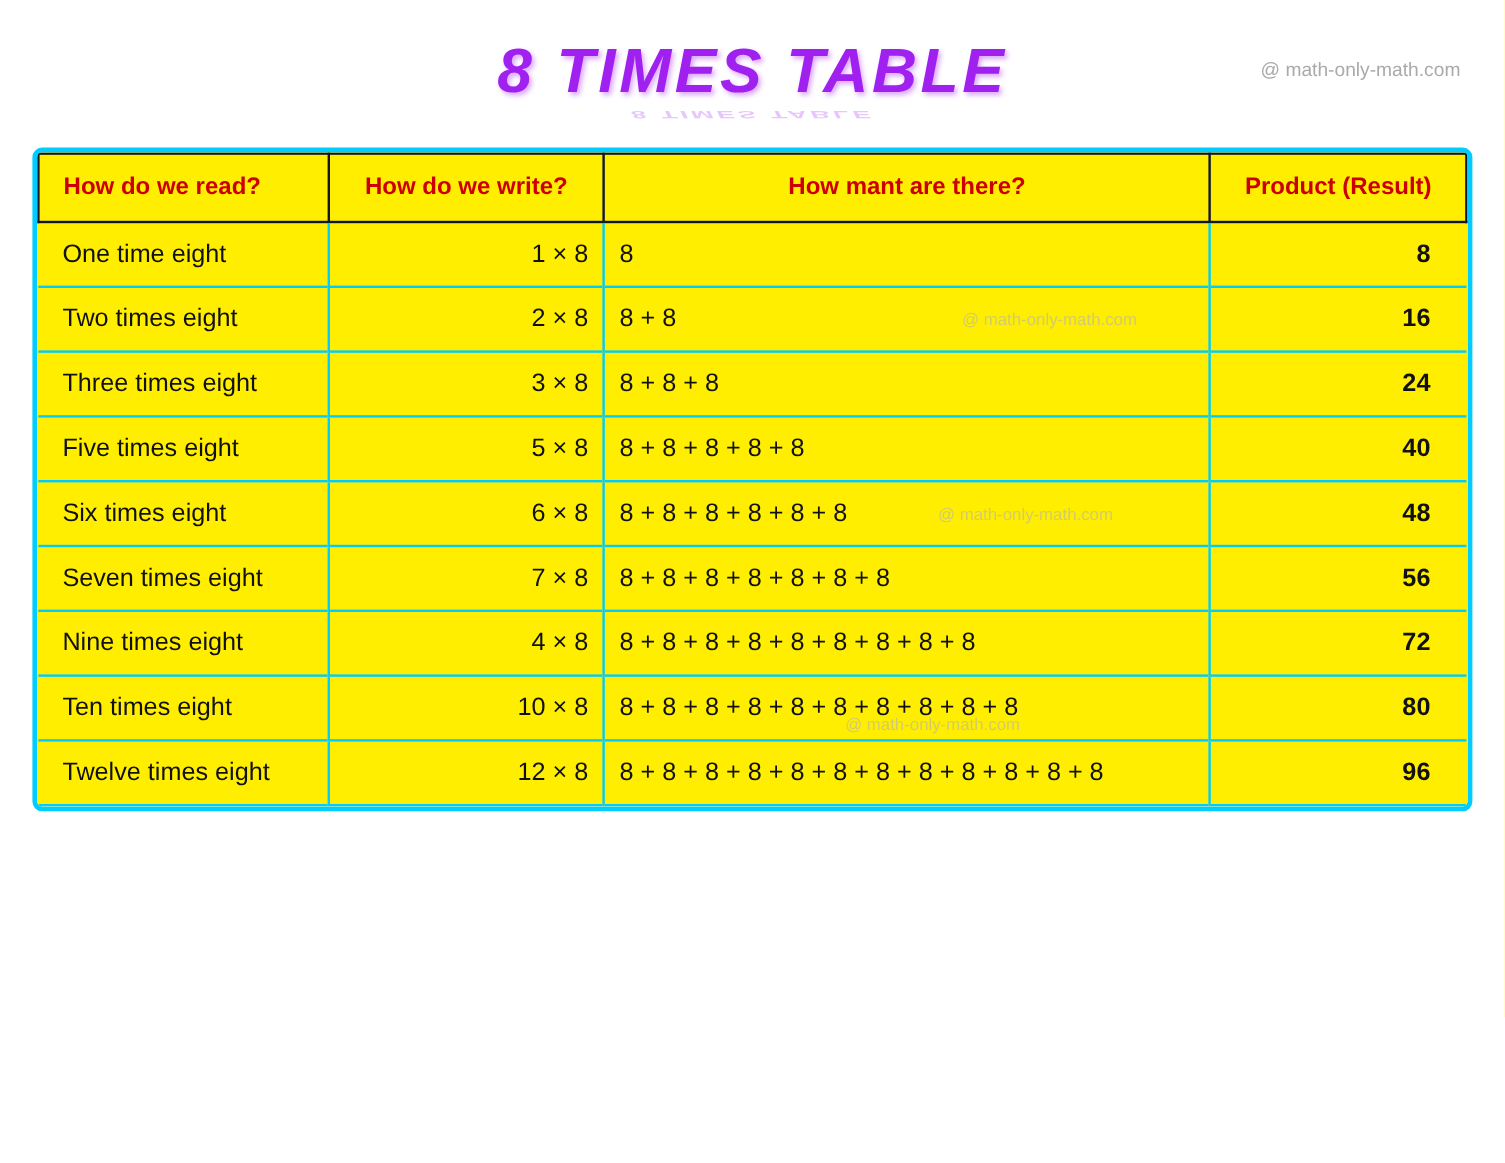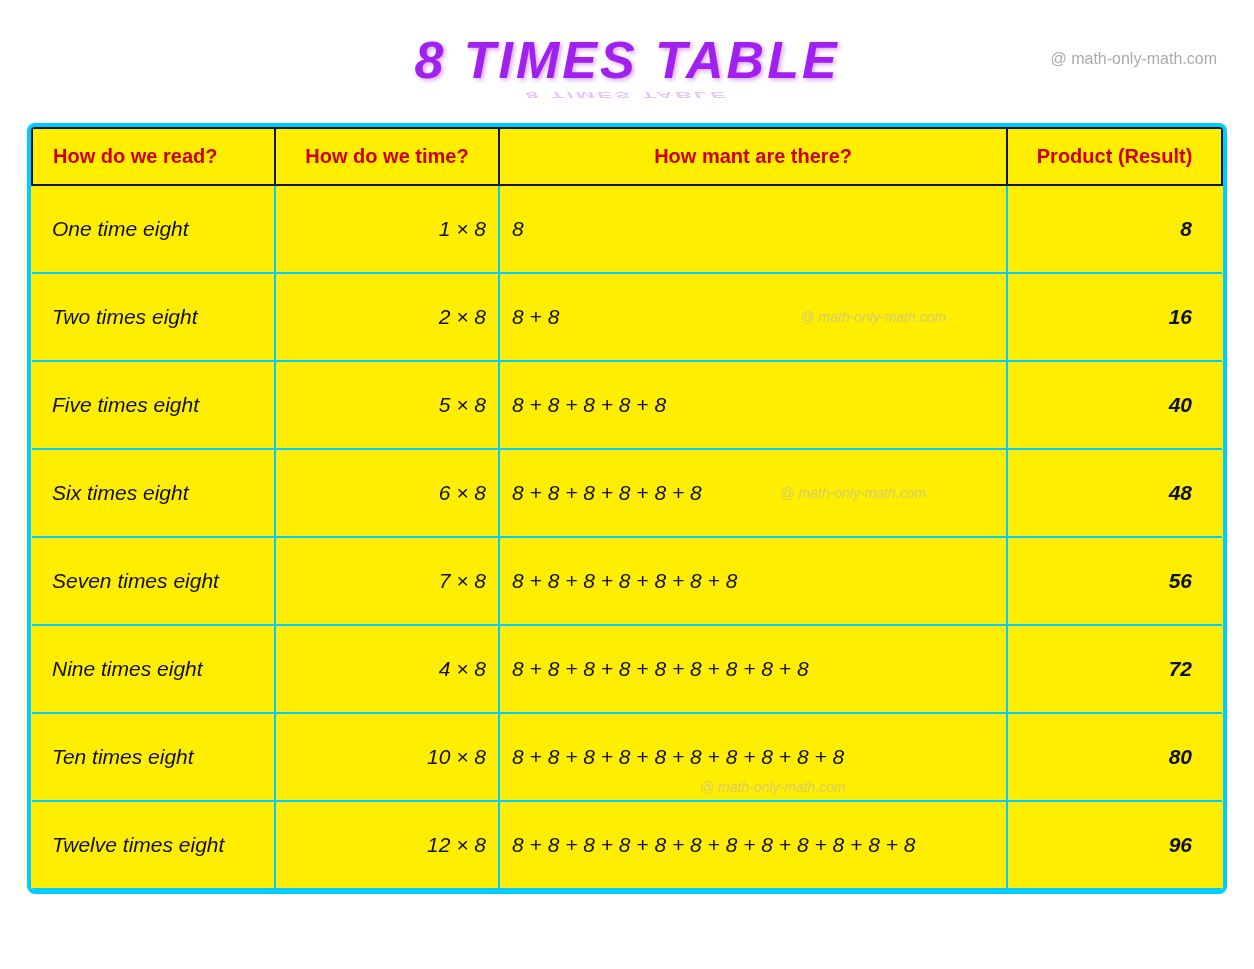--- a/index.html
+++ b/index.html
@@ -71,26 +71,25 @@
       text-align: center;
     }
     thead th:first-child {
       text-align: left;
       padding-left: 20px;
     }
     tbody tr {
       border-bottom: 2px solid #00ccff;
     }
     tbody td {
-      padding: 31px 12px;
+      padding: 14px 12px;
       font-size: 21px;
       color: #111;
       border-right: 2px solid #00ccff;
       vertical-align: middle;
-      font-style: italic;
     }
     tbody td:first-child {
       padding-left: 20px;
     }
     tbody td:last-child {
       text-align: right;
       padding-right: 30px;
       font-weight: 700;
       border-right: none;
     }
@@ -118,37 +117,43 @@
     <span class="main-title">8 TIMES TABLE</span>
     <span class="title-reflection">8 TIMES TABLE</span>
     <span class="watermark-header">@ math-only-math.com</span>
   </div>
 
   <div class="table-container">
     <table>
       <thead>
         <tr>
           <th>How do we read?</th>
-          <th>How do we time?</th>
+          <th>How do we write?</th>
           <th>How mant are there?</th>
           <th>Product (Result)</th>
         </tr>
       </thead>
       <tbody id="table-body">
       <tr>
             <td>One time eight</td>
             <td>1 × 8</td>
             <td style="position: relative;">8</td>
             <td>8</td>
           </tr>
           <tr>
             <td>Two times eight</td>
             <td>2 × 8</td>
             <td style="position: relative;">8 + 8<span class="watermark-cell wm1">@ math-only-math.com</span></td>
             <td>16</td>
+          </tr>
+          <tr>
+            <td>Three times eight</td>
+            <td>3 × 8</td>
+            <td style="position: relative;">8 + 8 + 8</td>
+            <td>24</td>
           </tr>
           <tr>
             <td>Five times eight</td>
             <td>5 × 8</td>
             <td style="position: relative;">8 + 8 + 8 + 8 + 8</td>
             <td>40</td>
           </tr>
           <tr>
             <td>Six times eight</td>
             <td>6 × 8</td>

